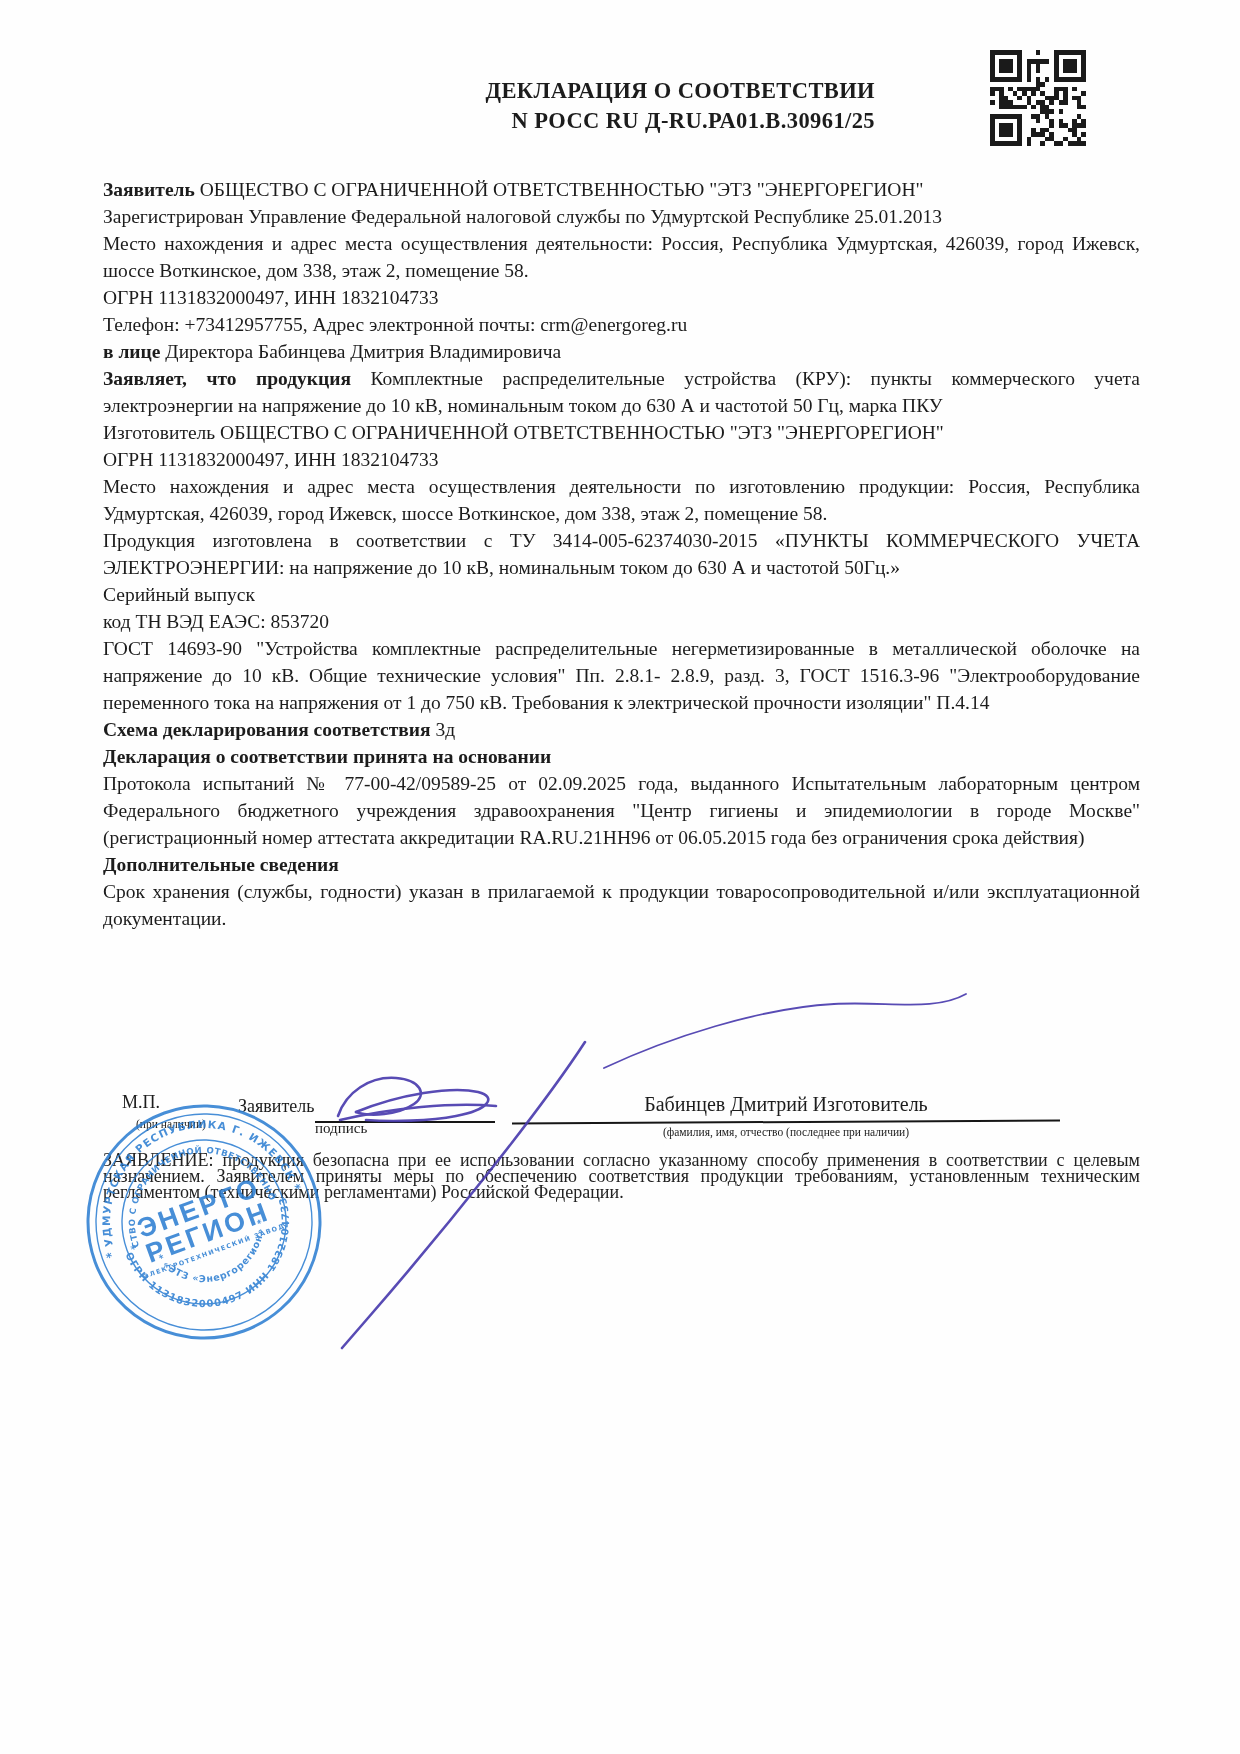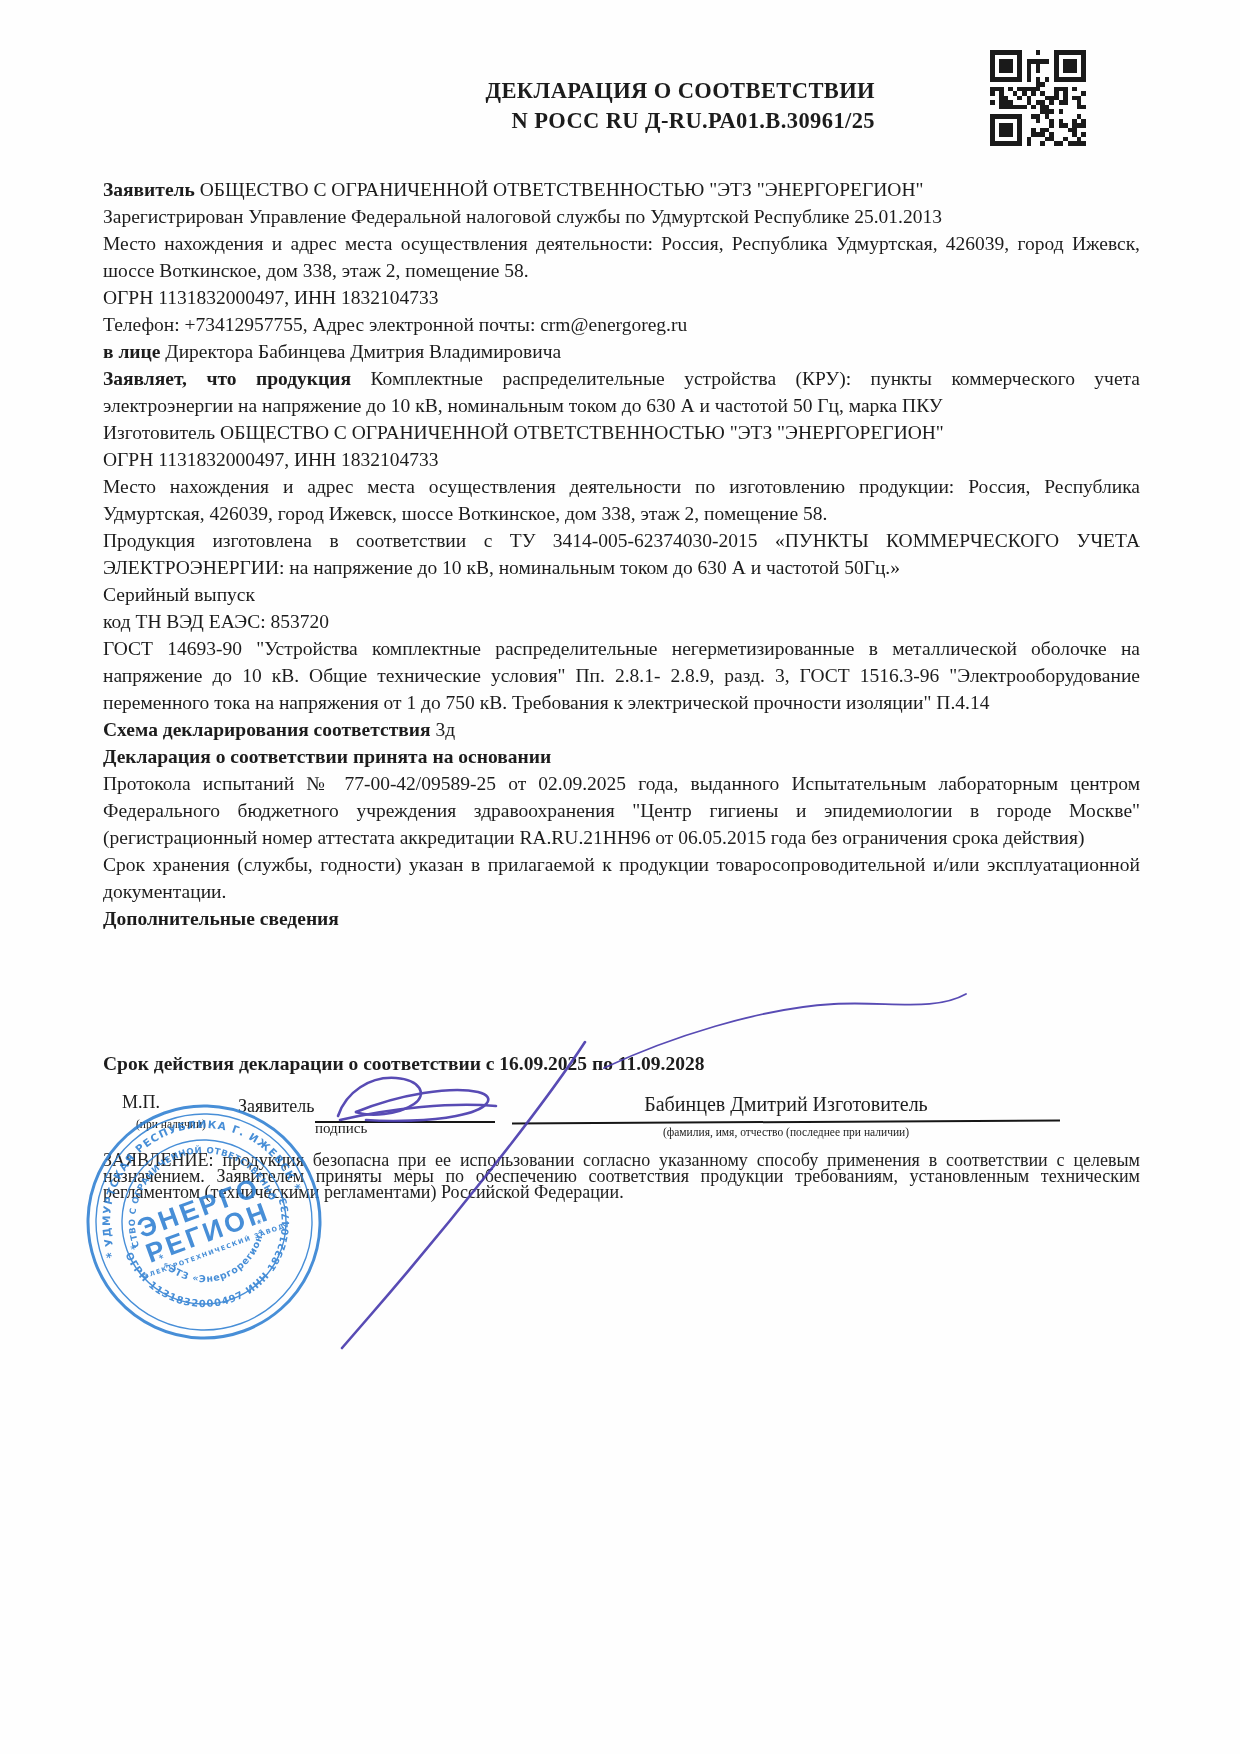--- a/index.html
+++ b/index.html
@@ -279,25 +279,24 @@
     <p><span class="p-label"></span><span>Изготовитель ОБЩЕСТВО С ОГРАНИЧЕННОЙ  ОТВЕТСТВЕННОСТЬЮ "ЭТЗ "ЭНЕРГОРЕГИОН"</span></p>
     <p><span class="p-label"></span><span>ОГРН  1131832000497, ИНН 1832104733</span></p>
     <p><span class="p-label"></span><span>Место нахождения и адрес места осуществления деятельности по изготовлению продукции: Россия, Республика  Удмуртская,  426039, город Ижевск, шоссе Воткинское, дом 338, этаж 2, помещение 58.</span></p>
     <p><span class="p-label"></span><span>Продукция изготовлена в соответствии с ТУ 3414-005-62374030-2015 «ПУНКТЫ  КОММЕРЧЕСКОГО УЧЕТА  ЭЛЕКТРОЭНЕРГИИ:  на напряжение до 10 кВ, номинальным током до 630 А и частотой 50Гц.»</span></p>
     <p><span class="p-label"></span><span>Серийный  выпуск</span></p>
     <p><span class="p-label"></span><span>код ТН ВЭД ЕАЭС: 853720</span></p>
     <p><span class="p-label"></span><span>ГОСТ 14693-90 "Устройства комплектные распределительные негерметизированные в металлической оболочке  на напряжение до 10 кВ.  Общие технические  условия" Пп. 2.8.1- 2.8.9, разд. 3, ГОСТ 1516.3-96 "Электрооборудование переменного тока на напряжения от 1 до 750 кВ. Требования к электрической прочности изоляции" П.4.14</span></p>
     <p><span class="p-label">Схема  декларирования  соответствия </span><span>3д</span></p>
     <p><span class="p-label">Декларация о соответствии принята на основании</span><span></span></p>
     <p><span class="p-label"></span><span>Протокола испытаний № 77-00-42/09589-25 от 02.09.2025 года, выданного Испытательным лабораторным центром Федерального бюджетного учреждения здравоохранения "Центр гигиены и эпидемиологии в городе Москве" (регистрационный номер аттестата аккредитации  RA.RU.21НН96 от 06.05.2015 года без ограничения срока действия)</span></p>
+    <p><span class="p-label">Дополнительные  сведения</span><span></span></p>
     <p><span class="p-label"></span><span>Срок хранения (службы, годности) указан в прилагаемой к продукции товаросопроводительной и/или эксплуатационной документации.</span></p>
-    <p><span class="p-label">Дополнительные  сведения</span><span></span></p>
   </div>
 
-  <div class="validity">Срок действия декларации о соответствии с 16.09.2025 по 11.09.2028</div>
 
   <div class="sig-mp">М.П.</div>
   <div class="sig-mp-note">(при наличии)</div>
   <div class="sig-applicant">Заявитель</div>
   <div class="sig-line-left"></div>
   <div class="sig-caption-left">подпись</div>
   <div class="sig-name">Бабинцев Дмитрий Изготовитель</div>
   <div class="sig-line-right"></div>
   <div class="sig-caption-right">(фамилия, имя, отчество (последнее при наличии)</div>
 

